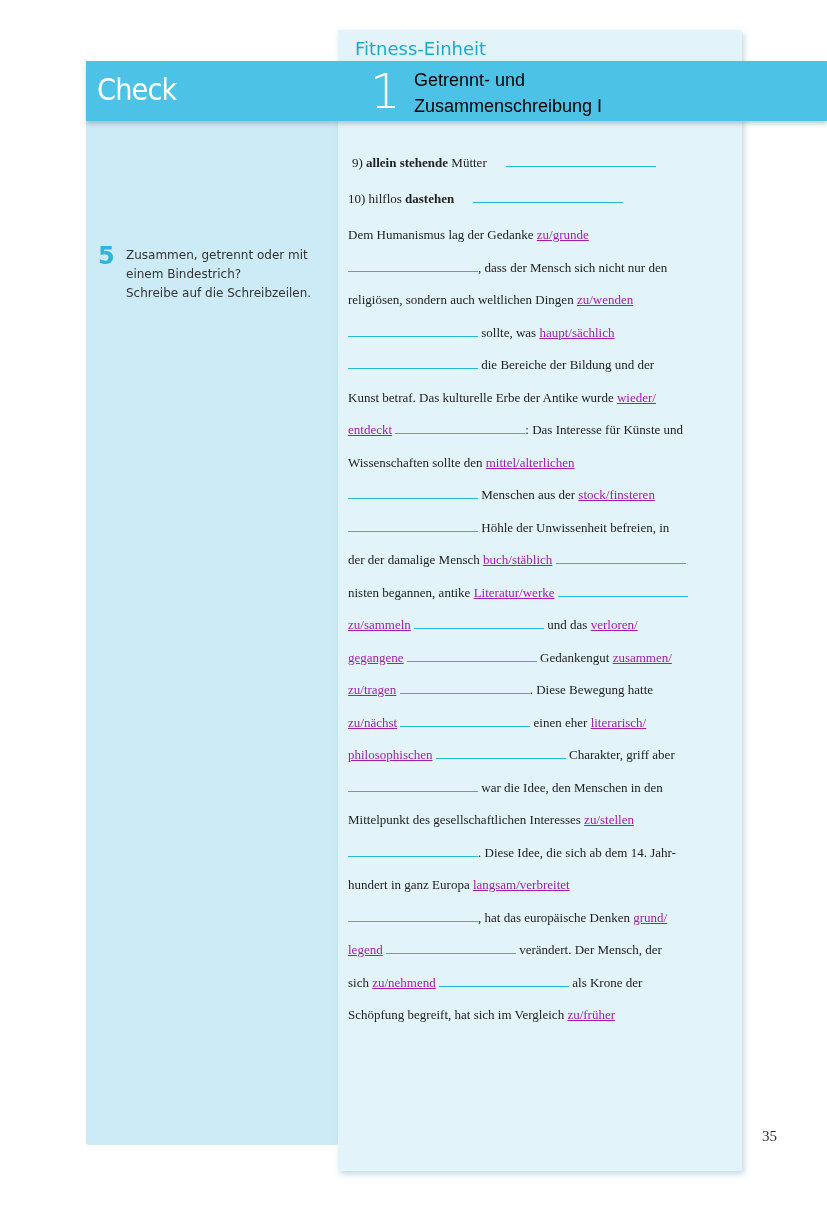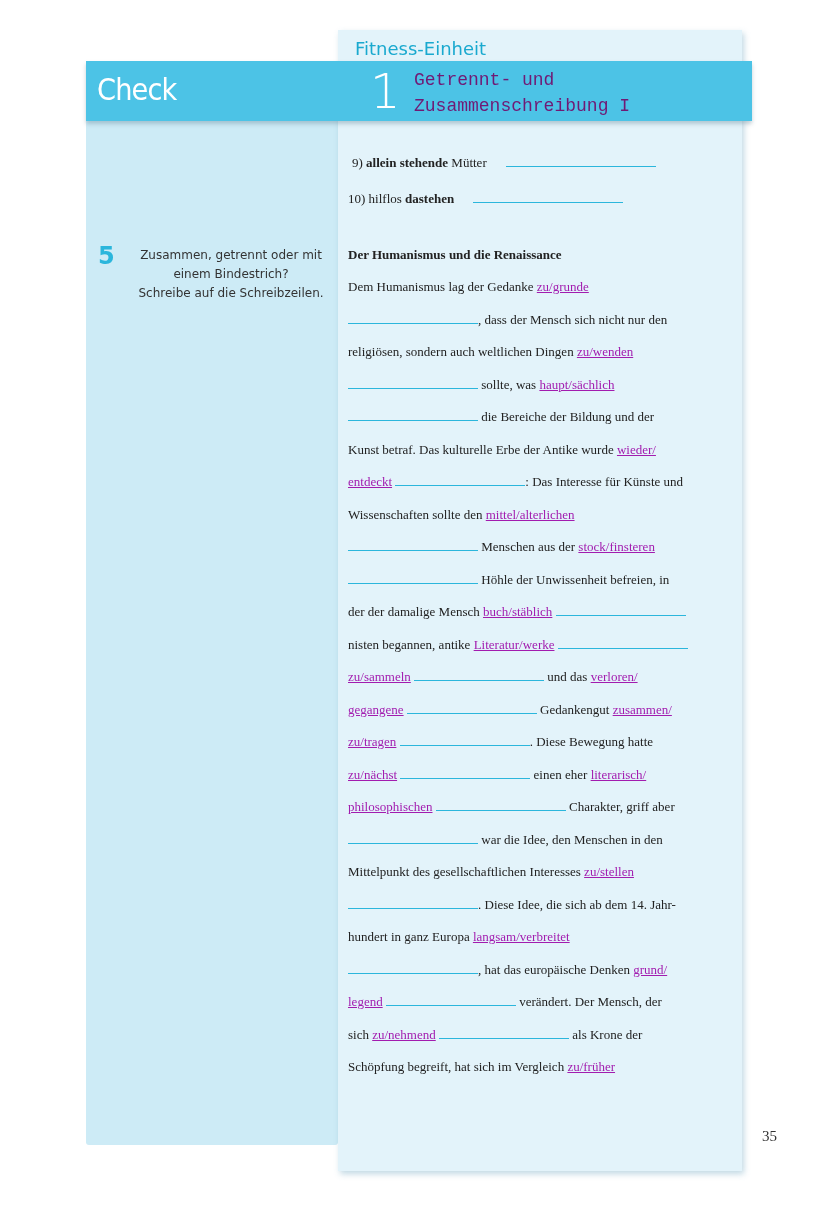--- a/index.html
+++ b/index.html
@@ -2,37 +2,37 @@
 <html><head>
   <meta charset="utf-8">
   <style>
     html, body { margin:0; padding:0; }
     body { width:827px; height:1205px; background:#ffffff; position:relative; overflow:hidden;
            font-family:"Liberation Serif", "DejaVu Serif", serif; }
     .left-panel { position:absolute; left:86px; top:121px; width:252px; height:1024px;
                   background:#cdebf6; border-radius:0 0 3px 3px; }
     .right-panel { position:absolute; left:338px; top:30px; width:404px; height:1141px;
                    background:#e3f3fa; box-shadow:2px 3px 6px rgba(120,170,195,0.45); }
-    .band { position:absolute; left:86px; top:61px; width:666px; height:60px; background:#4cc3e6;
+    .band { position:absolute; left:86px; top:61px; width:741px; height:60px; background:#4cc3e6;
             box-shadow:0 3px 4px rgba(90,120,140,0.35); }
     .check { position:absolute; left:11px; top:10px; color:#ffffff;
              font-family:"DejaVu Sans", sans-serif; font-size:31px; letter-spacing:-1px;
              transform:scaleX(0.88); transform-origin:left; }
     .fitness { position:absolute; left:355px; top:38px; color:#1aa9cf;
                font-family:"DejaVu Sans", sans-serif; font-size:18px; }
     .unit-num { position:absolute; left:284px; top:2px; color:#ffffff;
                 font-family:"DejaVu Sans", sans-serif; font-size:48px; font-weight:300;
                 line-height:56px; }
-    .unit-title { position:absolute; left:328px; top:6px; color:#701a75;
-                  font-family:Liberation Mono, monospace; font-size:18px; line-height:26px; }
+    .unit-title { position:absolute; left:328px; top:6px; color:#000000;
+                  font-family:Liberation Sans, sans-serif; font-size:18px; line-height:26px; }
     .task { position:absolute; left:98px; top:242px; width:235px; }
     .task-num { position:absolute; left:0; top:0; color:#2bb6dc; font-family:"DejaVu Sans", sans-serif;
                 font-size:24px; font-weight:bold; }
     .task-text { position:absolute; left:28px; top:4px; width:210px; color:#333;
-                 font-family:"DejaVu Sans", sans-serif; font-size:12px; line-height:19px;text-align:center; }
+                 font-family:"DejaVu Sans", sans-serif; font-size:12px; line-height:19px; }
     .content { position:absolute; left:348px; top:152px; width:380px; font-size:13px; color:#222; }
     .item { height:36px; line-height:22px; }
     .item .blank { display:inline-block; width:150px; border-bottom:1.5px solid #2bb6dc;
                    margin-left:16px; vertical-align:baseline; height:14px; }
     .heading { font-weight:bold; margin-top:20px; height:32px; line-height:22px; }
     .line { height:32.5px; line-height:22px; white-space:nowrap; }
     .hint { color:#a21caf;text-decoration:underline; }
     .blank { display:inline-block; width:130px; border-bottom:1.5px solid #2bb6dc; height:14px;
              vertical-align:baseline; }
     .page-num { position:absolute; left:762px; top:1128px; font-size:15px; color:#333; }
@@ -70,21 +70,20 @@
     <b>allein stehende</b>
     <span>Mütter</span>
     <span class="blank"></span>
   </div>
   <div class="item">
     <span>10)</span>
     <span>hilflos</span>
     <b>dastehen</b>
     <span class="blank"></span>
   </div>
-  <div class="heading">Der Humanismus und die Renaissance</div>
   <div id="text-lines">
       <div class="line"><span>Dem Humanismus lag der Gedanke </span><span class="hint">zu/grunde</span></div>
       <div class="line"><span class="blank"></span><span>, dass der Mensch sich nicht nur den</span></div>
       <div class="line"><span>religiösen, sondern auch weltlichen Dingen </span><span class="hint">zu/wenden</span></div>
       <div class="line"><span class="blank"></span><span> sollte, was </span><span class="hint">haupt/sächlich</span></div>
       <div class="line"><span class="blank"></span><span> die Bereiche der Bildung und der</span></div>
       <div class="line"><span>Kunst betraf. Das kulturelle Erbe der Antike wurde </span><span class="hint">wieder/</span></div>
       <div class="line"><span class="hint">entdeckt</span><span> </span><span class="blank"></span><span>: Das Interesse für Künste und</span></div>
       <div class="line"><span>Wissenschaften sollte den </span><span class="hint">mittel/alterlichen</span></div>
       <div class="line"><span class="blank"></span><span> Menschen aus der </span><span class="hint">stock/finsteren</span></div>

